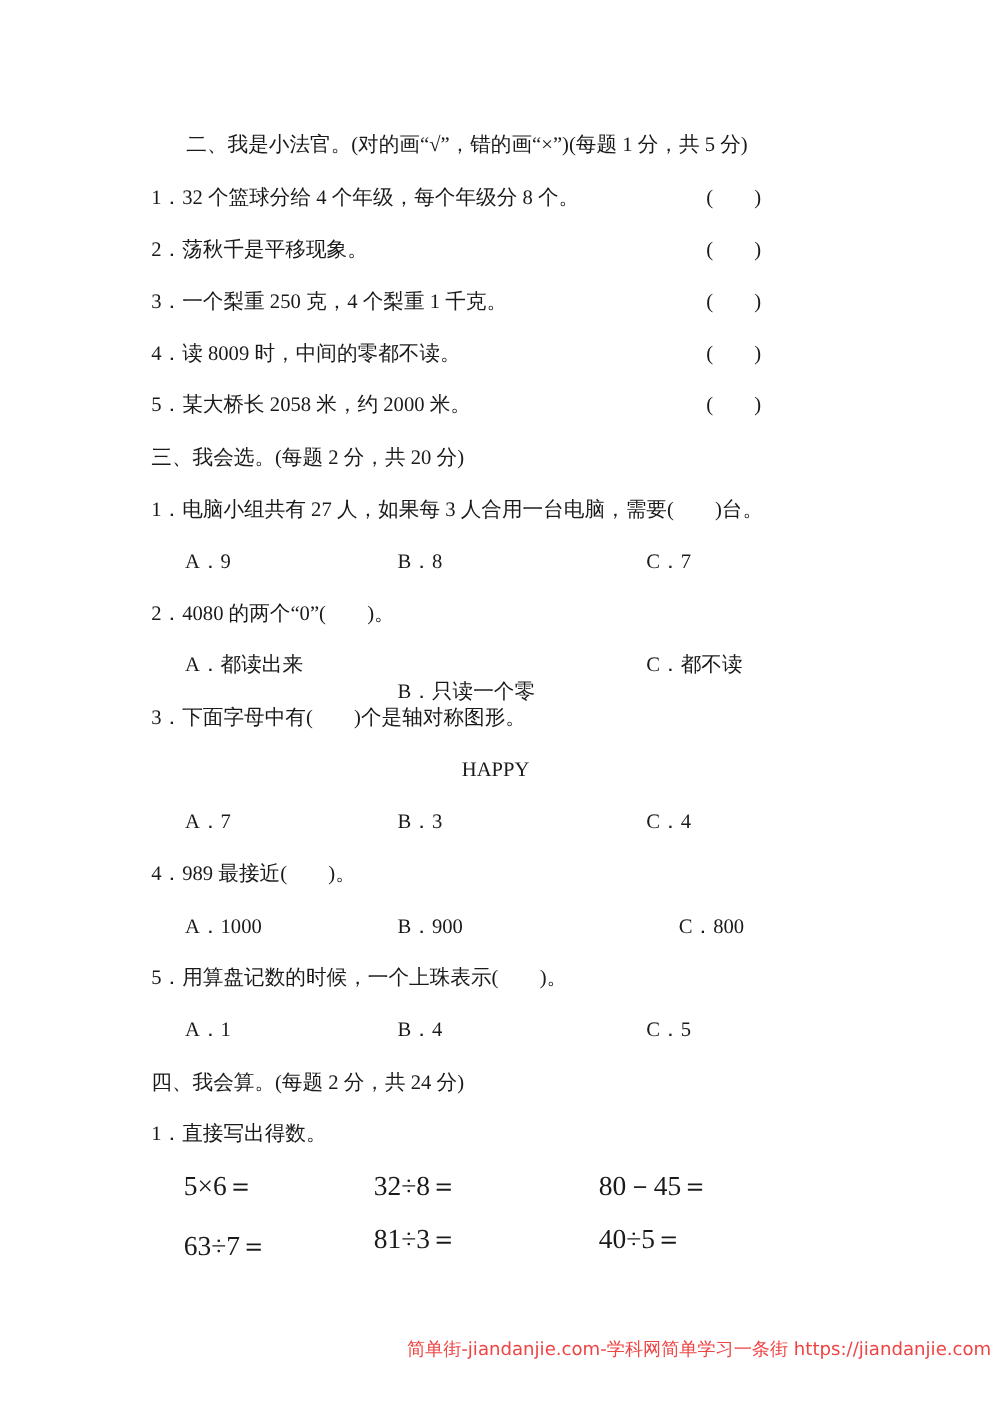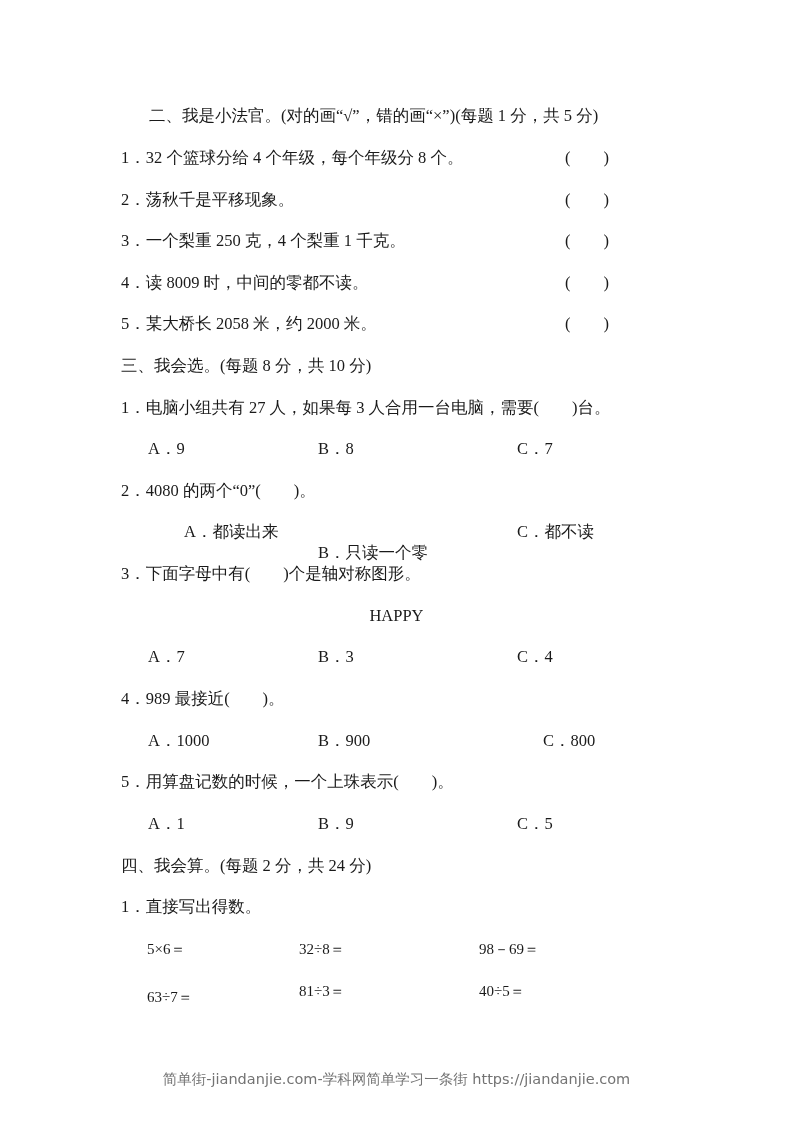--- a/index.html
+++ b/index.html
@@ -2,23 +2,23 @@
 <html><head>
   <meta charset="utf-8">
   <style>
     html, body { margin: 0; padding: 0; background: #ffffff; }
     body { width: 793px; height: 1122px; position: relative; overflow: hidden;
            font-family: "Liberation Serif", "DejaVu Serif", serif; color: #1a1a1a; }
     .line { position: absolute; left: 121px; font-size: 16.5px; line-height: 20px; white-space: nowrap; }
     .paren { position: absolute; left: 565px; font-size: 16.5px; line-height: 20px; word-spacing: 0; }
     .opt { position: absolute; font-size: 16.5px; line-height: 20px; white-space: nowrap; }
     .center { position: absolute; left: 0; width: 793px; text-align: center; font-size: 16.5px; line-height: 20px; }
-    .calc { position: absolute; font-size: 15px; line-height: 20px; white-space: nowrap; }
-    .footer { position: absolute; left: 0; width: 793px; top: 1070px; text-align: center;
-              font-family: "DejaVu Sans", "Liberation Sans", sans-serif; font-size: 14.5px; color: #737373; }
+    .calc { position: absolute; font-size: 22px; line-height: 20px; white-space: nowrap; }
+    .footer { position: absolute; left: 0; width: 793px; top: 1070px; text-align: right;
+              font-family: "DejaVu Sans", "Liberation Sans", sans-serif; font-size: 14.5px; color: #ef4444; }
   </style>
 </head>
 <body>
 
 <div class="line" style="top:106px;margin-left:28px;">二、我是小法官。(对的画“√”，错的画“×”)(每题 1 分，共 5 分)</div>
 
 <div class="line" style="top:148px;">1．32 个篮球分给 4 个年级，每个年级分 8 个。</div>
 <div class="paren" style="top:148px;">(　　)</div>
 
 <div class="line" style="top:190px;">2．荡秋千是平移现象。</div>
@@ -26,52 +26,52 @@
 
 <div class="line" style="top:231px;">3．一个梨重 250 克，4 个梨重 1 千克。</div>
 <div class="paren" style="top:231px;">(　　)</div>
 
 <div class="line" style="top:273px;">4．读 8009 时，中间的零都不读。</div>
 <div class="paren" style="top:273px;">(　　)</div>
 
 <div class="line" style="top:314px;">5．某大桥长 2058 米，约 2000 米。</div>
 <div class="paren" style="top:314px;">(　　)</div>
 
-<div class="line" style="top:356px;">三、我会选。(每题 8 分，共 10 分)</div>
+<div class="line" style="top:356px;">三、我会选。(每题 2 分，共 20 分)</div>
 
 <div class="line" style="top:398px;">1．电脑小组共有 27 人，如果每 3 人合用一台电脑，需要(　　)台。</div>
 <div class="opt" style="top:439px; left:148px;">A．9</div>
 <div class="opt" style="top:439px; left:318px;">B．8</div>
 <div class="opt" style="top:439px; left:517px;">C．7</div>
 
 <div class="line" style="top:481px;">2．4080 的两个“0”(　　)。</div>
-<div class="opt" style="top:522px; left:148px;margin-left:36px;">A．都读出来</div>
+<div class="opt" style="top:522px; left:148px;">A．都读出来</div>
 <div class="opt" style="top:522px; left:318px;margin-top:21px;">B．只读一个零</div>
 <div class="opt" style="top:522px; left:517px;">C．都不读</div>
 
 <div class="line" style="top:564px;">3．下面字母中有(　　)个是轴对称图形。</div>
 <div class="center" style="top:606px;">HAPPY</div>
 <div class="opt" style="top:647px; left:148px;">A．7</div>
 <div class="opt" style="top:647px; left:318px;">B．3</div>
 <div class="opt" style="top:647px; left:517px;">C．4</div>
 
 <div class="line" style="top:689px;">4．989 最接近(　　)。</div>
 <div class="opt" style="top:731px; left:148px;">A．1000</div>
 <div class="opt" style="top:731px; left:318px;">B．900</div>
 <div class="opt" style="top:731px; left:517px;margin-left:26px;">C．800</div>
 
 <div class="line" style="top:772px;">5．用算盘记数的时候，一个上珠表示(　　)。</div>
 <div class="opt" style="top:814px; left:148px;">A．1</div>
-<div class="opt" style="top:814px; left:318px;">B．9</div>
+<div class="opt" style="top:814px; left:318px;">B．4</div>
 <div class="opt" style="top:814px; left:517px;">C．5</div>
 
 <div class="line" style="top:856px;">四、我会算。(每题 2 分，共 24 分)</div>
 <div class="line" style="top:897px;">1．直接写出得数。</div>
 
 <div class="calc" style="top:939px; left:147px;">5×6＝</div>
 <div class="calc" style="top:939px; left:299px;">32÷8＝</div>
-<div class="calc" style="top:939px; left:479px;">98－69＝</div>
+<div class="calc" style="top:939px; left:479px;">80－45＝</div>
 
 <div class="calc" style="top:987px; left:147px;">63÷7＝</div>
 <div class="calc" style="top:981px; left:299px;">81÷3＝</div>
 <div class="calc" style="top:981px; left:479px;">40÷5＝</div>
 
 <div class="footer">简单街-jiandanjie.com-学科网简单学习一条街 https://jiandanjie.com</div>
 
 </body></html>

